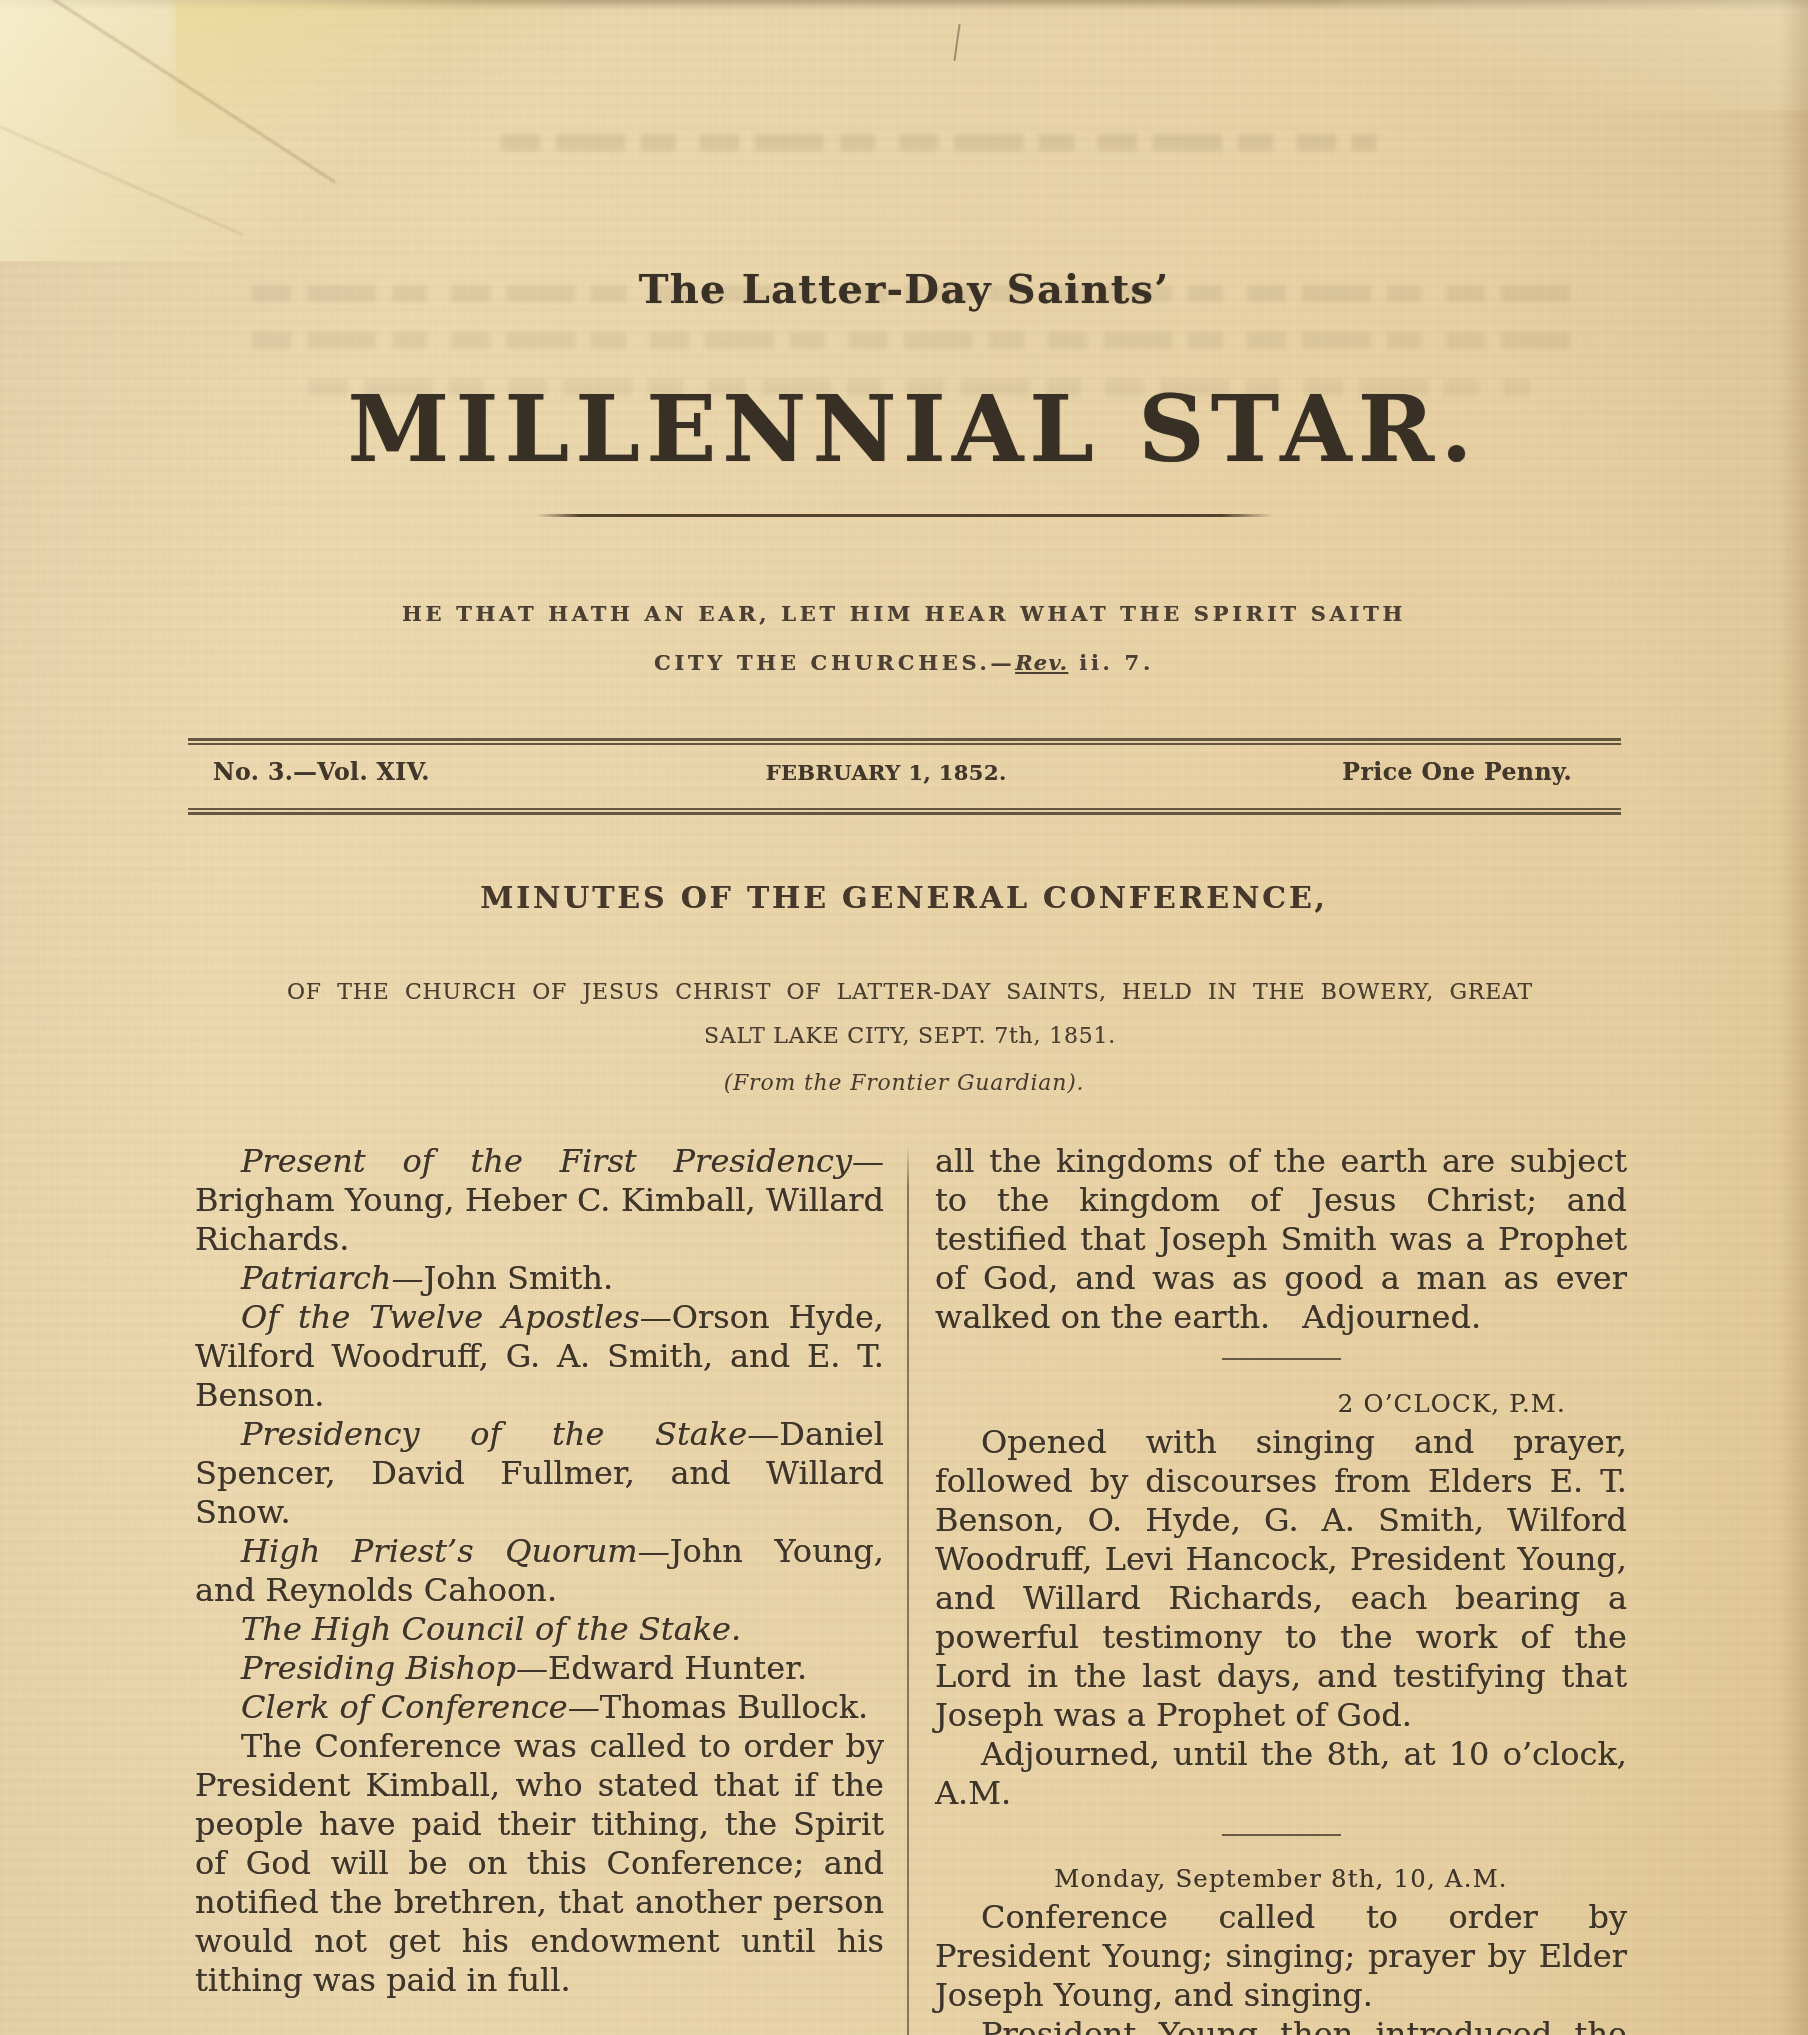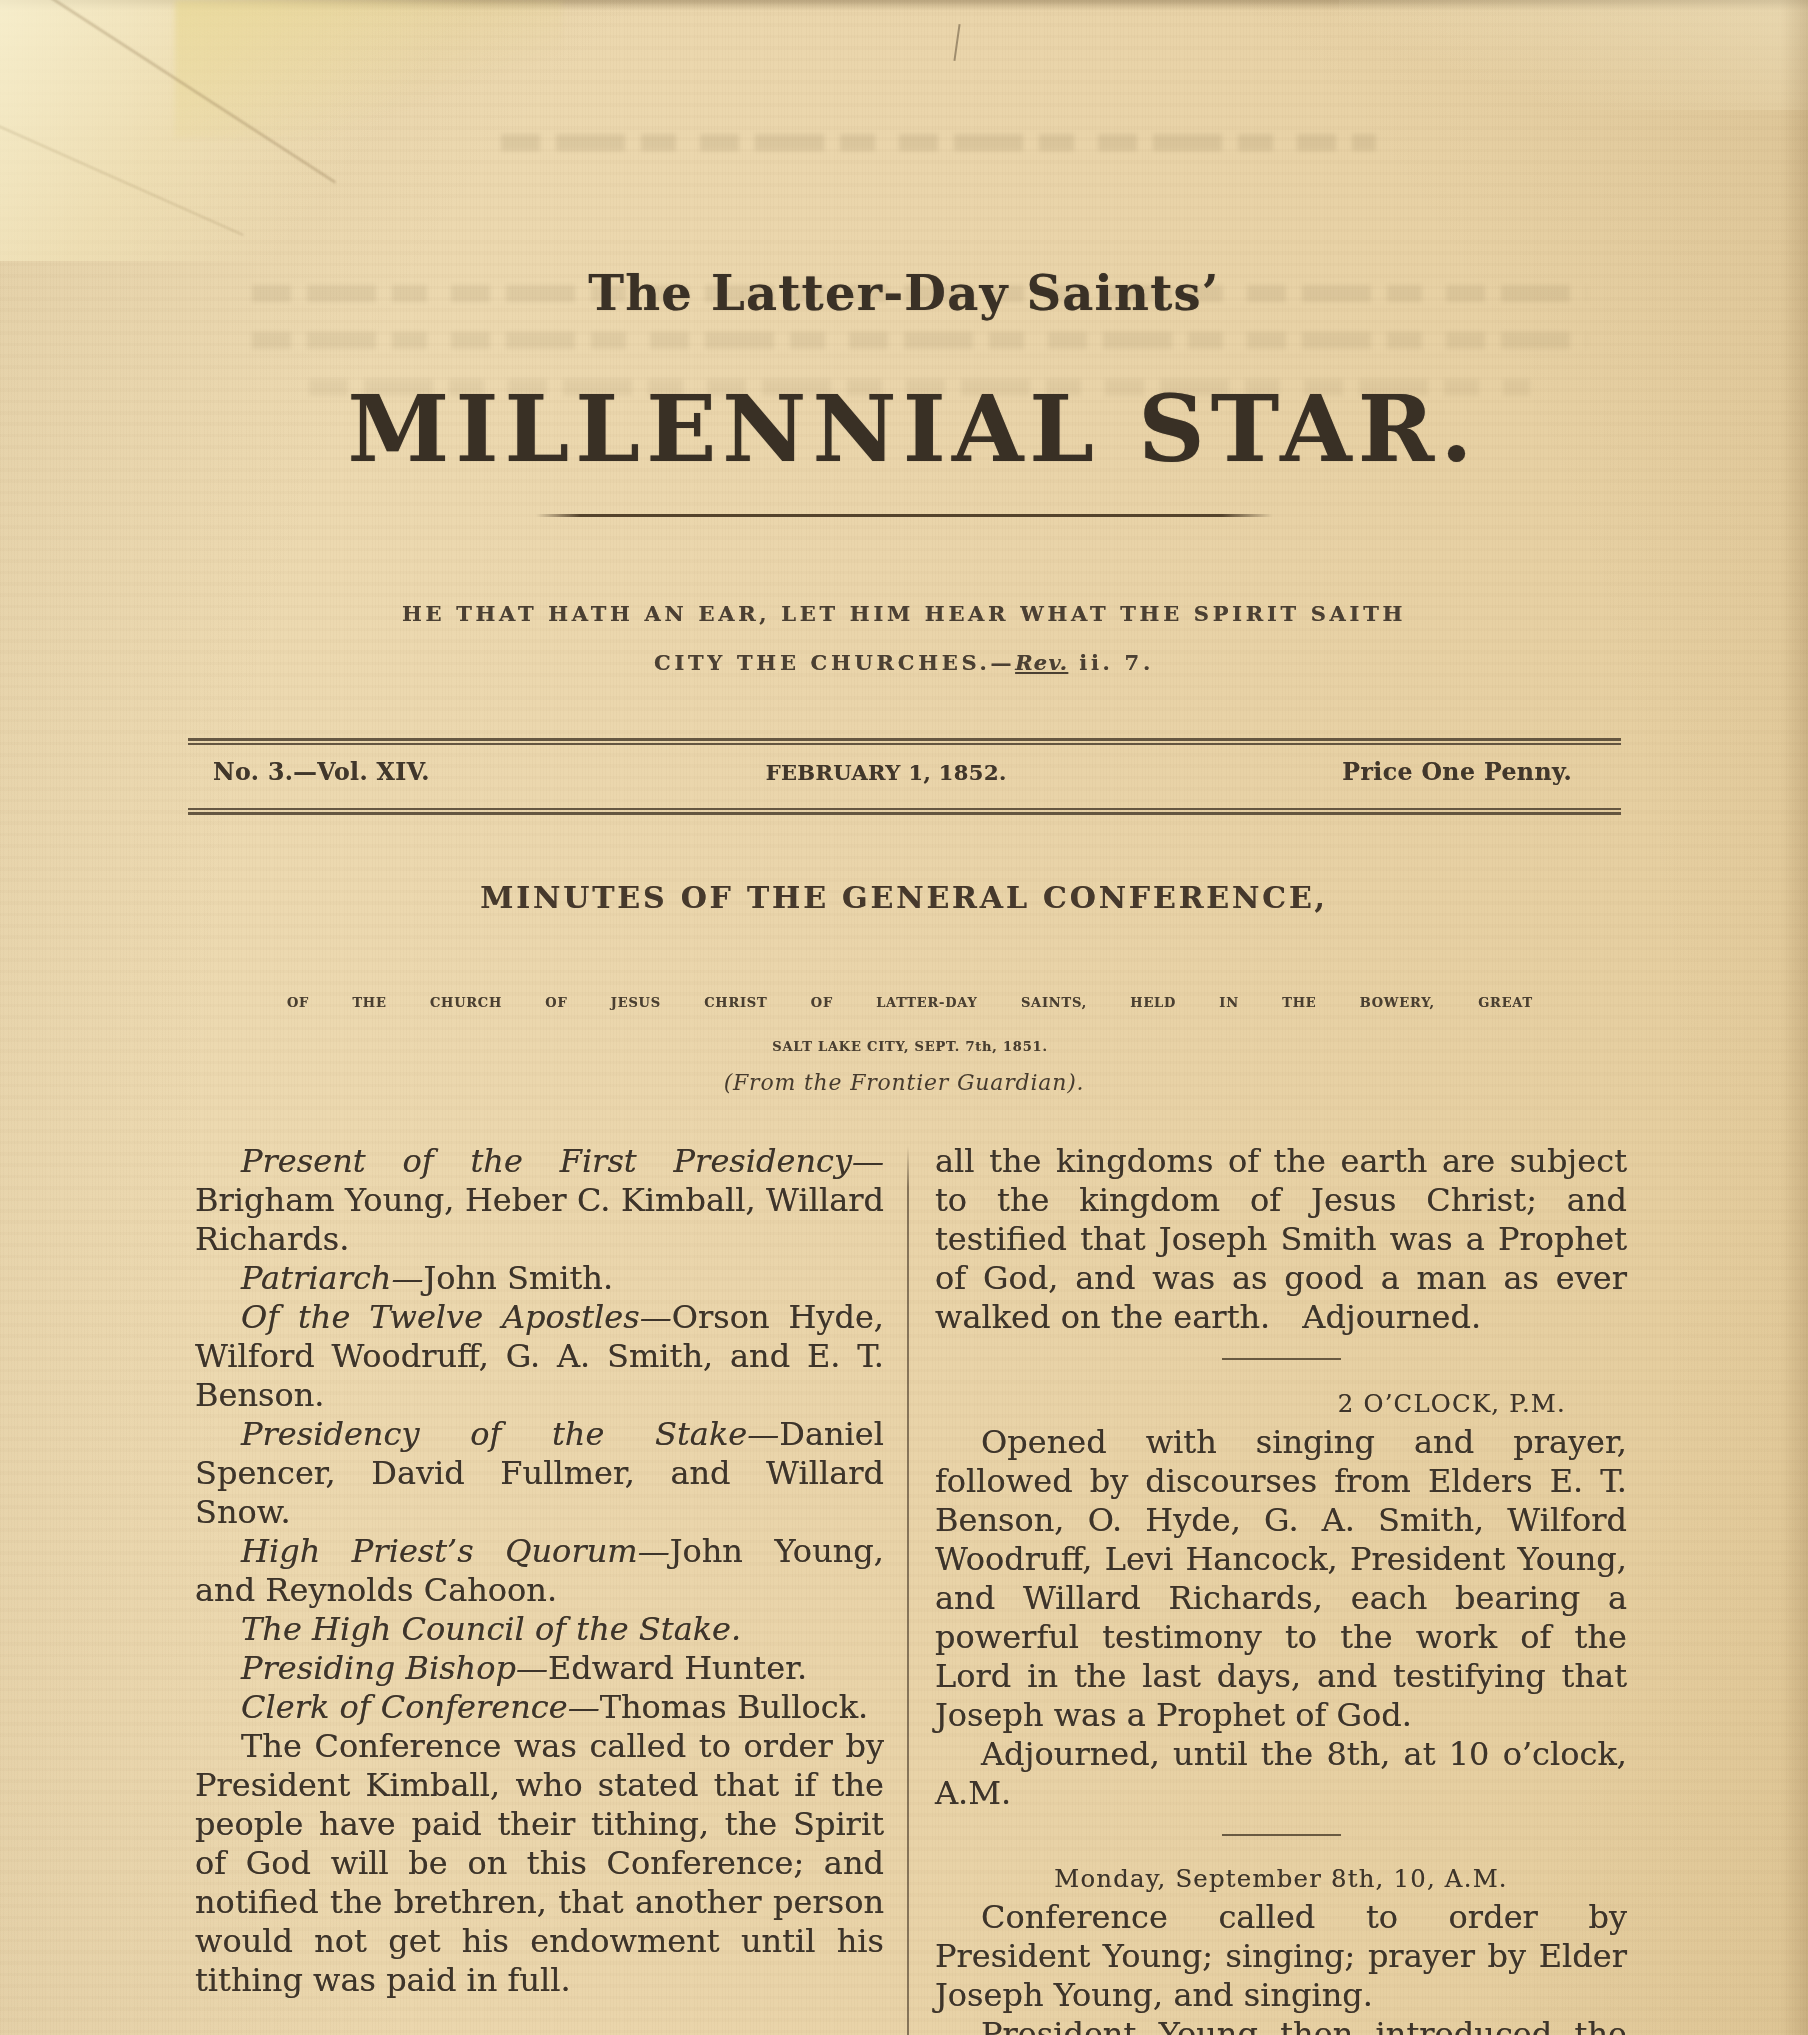--- a/index.html
+++ b/index.html
@@ -40,38 +40,38 @@
   .c5{top:24.4px;left:956px;width:2px;height:37px;transform:rotate(8deg);background:rgba(70,55,35,.45);filter:blur(0.4px);}
   .bleed{position:absolute;height:17px;opacity:.13;color:#7a6845;filter:blur(2px);
     background:repeating-linear-gradient(90deg, currentColor 0 39px, rgba(0,0,0,0) 39px 55px, currentColor 55px 124px, rgba(0,0,0,0) 124px 140px, currentColor 140px 175px, rgba(0,0,0,0) 175px 199px);}
   .b1{top:134px;left:501px;width:875px;}
   .b2{top:285px;left:252px;width:1335px;opacity:.11;}
   .b3{top:332px;left:252px;width:1335px;opacity:.10;}
   .b4{top:379px;left:309px;width:1221px;opacity:.08;}
 
   
   .abs{position:absolute;left:0;width:100%;}
-  .series{top:265px;text-align:center;font-size:48px;font-weight:bold;letter-spacing:1.2px;color:#3a3126;text-shadow:0 0 0.8px rgba(58,49,38,.55);}
+  .series{top:265px;text-align:center;font-size:40px;font-weight:bold;letter-spacing:1.2px;color:#3a3126;text-shadow:0 0 0.8px rgba(58,49,38,.55);}
   .main-title{top:366px;margin:9px;text-align:center;font-size:92px;font-weight:bold;letter-spacing:6.1px;color:#39302575;color:#393025;text-shadow:0 0 0.8px rgba(57,48,37,.5);}
   .title-rule{top:514px;left:536px;width:737px;height:2.8px;position:absolute;
     background:linear-gradient(90deg, rgba(84,67,44,0), #54432c 6%, #54432c 93%, rgba(84,67,44,0));filter:blur(0.2px);}
   .scripture{top:589px;text-align:center;font-weight:bold;font-size:21px;letter-spacing:3.7px;color:#4b4033;line-height:49px;text-shadow:0 0 0.4px rgba(75,64,51,.6);}
   .scripture em{letter-spacing:1.2px;text-decoration:underline;}
   .drule{position:absolute;left:188px;width:1433px;height:7px;}
   .d1{top:738px;background:linear-gradient(180deg, var(--rule) 0 2.8px, rgba(0,0,0,0) 2.8px 5.3px, var(--rule) 5.3px 6.5px);opacity:.85;filter:blur(0.2px);}
   .d2{top:808px;background:linear-gradient(180deg, var(--rule) 0 1.6px, rgba(0,0,0,0) 1.6px 4.1px, var(--rule) 4.1px 7px);opacity:.85;filter:blur(0.2px);}
   .issue-row{top:758px;left:188px;width:1433px;position:absolute;display:flex;align-items:baseline;
     font-weight:bold;font-size:23.6px;letter-spacing:0.4px;color:#41372b;text-shadow:0 0 0.4px rgba(65,55,43,.55);}
   .issue-row .no{padding-left:25px;}
   .issue-row .date{flex:1;text-align:center;font-size:21px;}
   .issue-row .price{padding-right:49px;}
 
   
   .article-title{top:880px;text-align:center;font-size:30px;font-weight:bold;letter-spacing:2.8px;color:#46392c;text-shadow:0 0 0.4px rgba(70,57,44,.5);}
-  .subtitle{position:absolute;left:287px;width:1246px;font-size:13px;font-weight:bold;letter-spacing:0.8px;color:#4a3f31;text-shadow:0 0 0.4px rgba(74,63,49,.5);margin-top:16px;}
+  .subtitle{position:absolute;left:287px;width:1246px;font-size:22px;font-weight:normal;letter-spacing:0.8px;color:#4a3f31;text-shadow:0 0 0.4px rgba(74,63,49,.5);}
   .sub1{top:979px;text-align:justify;text-align-last:justify;}
   .sub2{top:1023px;text-align:center;}
   .source-note{top:1070px;text-align:center;font-style:italic;font-size:22px;letter-spacing:0.8px;color:#463b2e;}
 
   
   .col{position:absolute;top:1142px;font-size:32px;line-height:39px;text-align:justify;color:var(--ink);text-shadow:0 0 0.4px rgba(61,52,42,.55);}
   .col-left{left:195px;width:689px;}
   .col-right{left:935px;width:692px;}
   .col p{margin:0;text-indent:46px;}
   .col p.noind{text-indent:0;}

